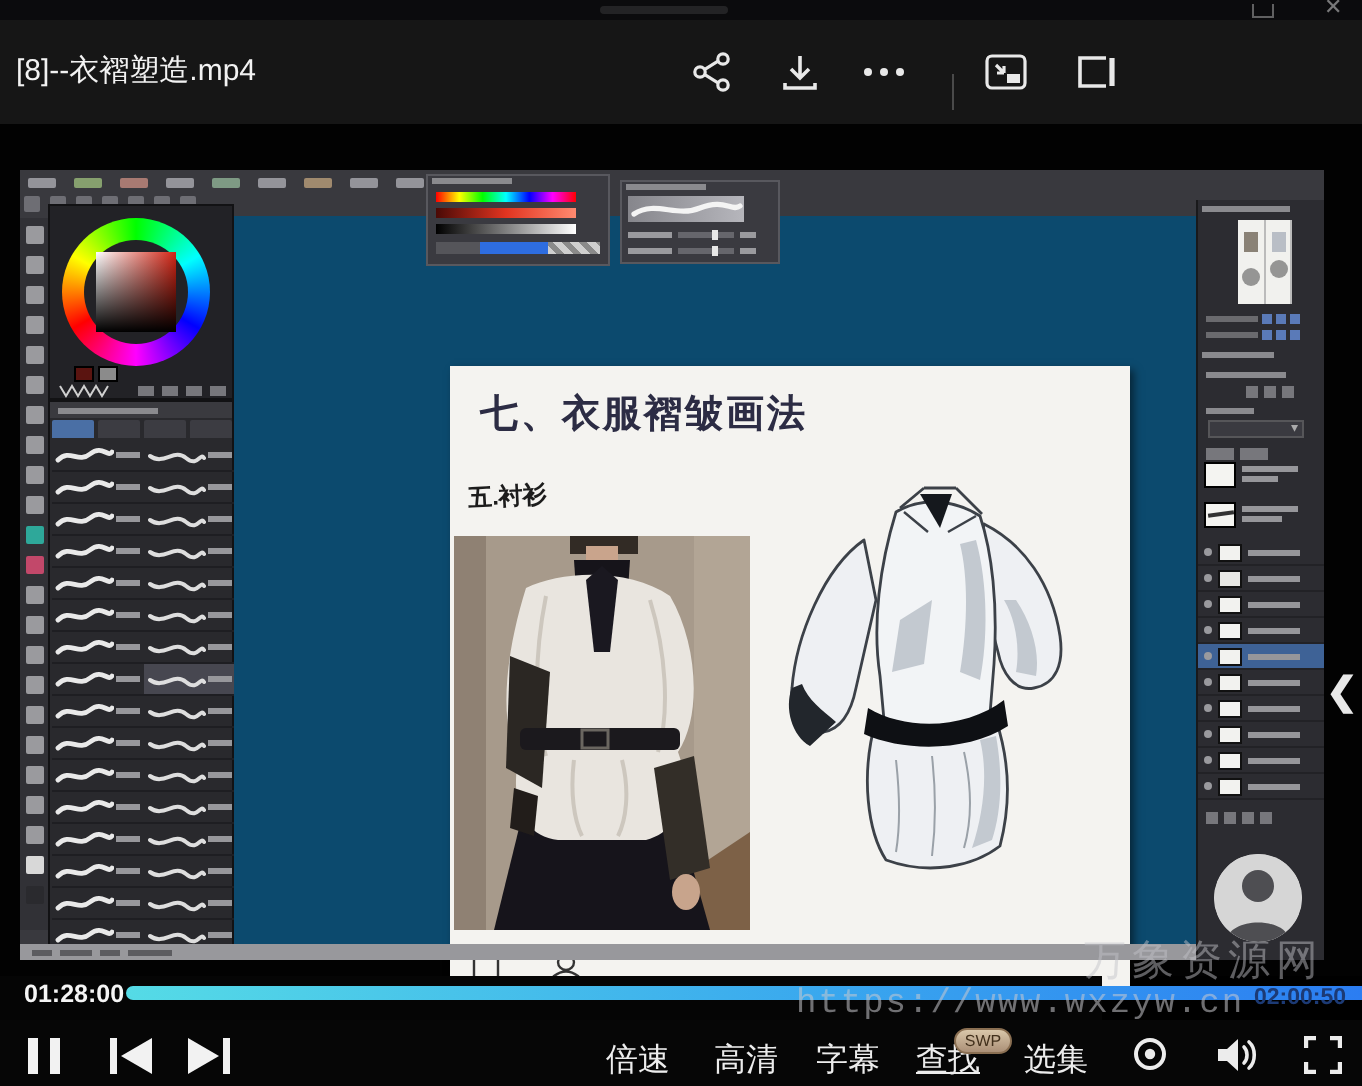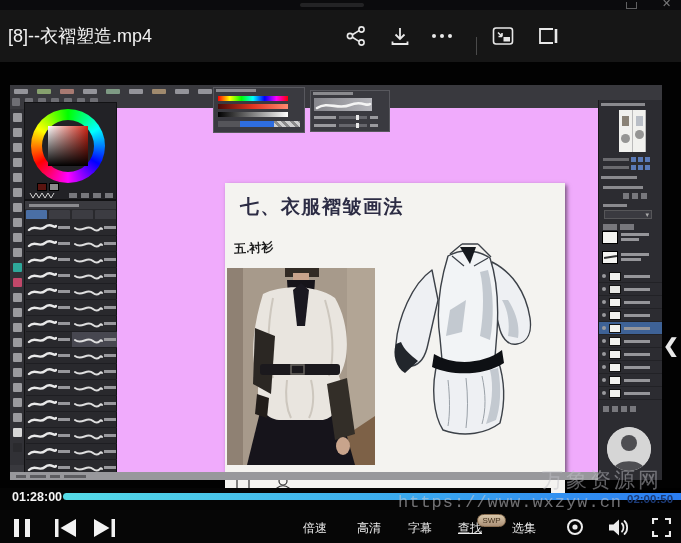--- a/index.html
+++ b/index.html
@@ -8,21 +8,21 @@
   .abs{position:absolute;}
 
   
   #top-strip{left:0;top:0;width:681px;height:10px;background:#0b0b0d;}
   #top-strip .smudge{left:300px;top:3px;width:64px;height:4px;background:rgba(255,255,255,.10);border-radius:2px;}
   #win-max{left:626px;top:2px;width:11px;height:7px;border:1px solid rgba(255,255,255,.35);border-top:none;}
   #win-close{left:662px;top:-3px;color:rgba(255,255,255,.45);font-size:11px;}
 
   
   #header{left:0;top:10px;width:681px;height:52px;background:#161616;}
-  #video-title{left:8px;top:0;height:52px;line-height:52px;color:#f2f2f2;font-size:18px;}
+  #video-title{left:8px;top:0;height:52px;line-height:52px;color:#f2f2f2;font-size:15px;}
   .hicon{top:14px;width:24px;height:24px;display:flex;align-items:center;justify-content:center;cursor:pointer;}
   .hicon svg{display:block;}
   #hdr-divider{left:476px;top:27px;width:1px;height:18px;background:#4a4a4a;}
   #avatar-pill{left:589px;top:19px;width:80px;height:36px;border-radius:18px;
     background:linear-gradient(100deg,#5a6ab0 0%,#39427e 55%,#242b5b 100%);display:flex;align-items:center;cursor:pointer;}
   #avatar-face{width:32px;height:32px;margin-left:2px;border-radius:50%;background:#f3f3f6;position:relative;overflow:hidden;}
   #avatar-label{color:#fff;font-size:12px;font-weight:bold;margin-left:8px;letter-spacing:1px;}
 
   
   #video-area{left:0;top:62px;width:681px;height:426px;background:#020202;}
@@ -61,21 +61,21 @@
   .btab{flex:1;background:#3c3c42;border-radius:1px 1px 0 0;cursor:pointer;}
   .btab:first-child{background:#4a6fa5;}
   #brush-list{left:1px;top:19px;width:91px;height:256px;overflow:hidden;display:flex;flex-direction:column;}
   .brush-row{display:flex;height:16px;}
   .brush-cell{width:45.5px;height:16px;border-bottom:1px solid #1e1e22;display:flex;align-items:center;cursor:pointer;}
   .brush-row:nth-child(8) .brush-cell:nth-child(2){background:#474750;}
   .brush-cell svg{margin-left:1px;}
   .brush-cell .lbl{width:12px;height:3px;background:#97979b;margin-left:1px;}
 
   
-  #workspace{left:107px;top:23px;width:481px;height:364px;background:#f0abfc;}
+  #workspace{left:107px;top:23px;width:481px;height:364px;background:#0c4a6e;}
   #canvas{left:108px;top:75px;width:340px;height:312px;background:#f4f3f0;box-shadow:2px 2px 4px rgba(0,0,0,.5);}
   #canvas-title{left:15px;top:11px;font-size:19px;font-weight:800;color:#2c2c44;letter-spacing:1.5px;}
   #canvas-note{left:9px;top:57px;font-size:12px;font-weight:bold;color:#1c1c1c;transform:rotate(-3deg);}
   #ref-photo{left:2px;top:85px;}
   #shirt-drawing{left:165px;top:57px;}
   #doodles{left:10px;top:293px;}
   #thumb-photo{left:115px;top:306px;width:44px;height:11px;background:#4a423c;overflow:hidden;}
   #thumb-photo i{display:block;position:absolute;left:18px;top:2px;width:14px;height:7px;background:#7d8aa0;transform:skewX(-20deg);}
 
   #status-bar{left:0px;top:387px;width:588px;height:8px;background:#98989c;display:flex;align-items:center;gap:4px;padding-left:6px;}
@@ -144,21 +144,21 @@
   #time-current{left:12px;top:2px;font-size:12.5px;font-weight:bold;color:#f5f5f5;}
   #time-duration{left:627px;top:5px;font-size:11.5px;font-weight:bold;color:#1c3a75;z-index:6;}
   #progress-bar{left:63px;top:5px;width:618px;height:7px;border-radius:4px 0 0 4px;
     background:linear-gradient(90deg,#55dbe6,#3aa9ee 55%,#2b7df2);cursor:pointer;z-index:5;}
 
   
   #control-bar{left:0;top:510px;width:681px;height:33px;background:#060606;}
   #pause-btn{left:14px;top:9px;width:16px;height:18px;display:flex;gap:6px;cursor:pointer;}
   #pause-btn i{width:5px;height:18px;background:#f2f2f2;}
   .skip{top:9px;cursor:pointer;}
-  .ctl-label{top:10px;font-size:12px;color:#ececec;cursor:pointer;white-space:nowrap;}
+  .ctl-label{top:10px;font-size:16px;color:#ececec;cursor:pointer;white-space:nowrap;}
   #badge-swp{left:477px;top:4px;width:29px;height:13px;border-radius:7px;border:1px solid #8a6f52;
     background:linear-gradient(180deg,#d9c7aa,#ab9077);color:#42301c;font-size:8px;font-weight:normal;
     text-align:center;line-height:12px;z-index:8;cursor:pointer;}
   .ctl-icon{top:8px;cursor:pointer;}
 </style>
 </head>
 <body>
 
 <div id="stage">
 

